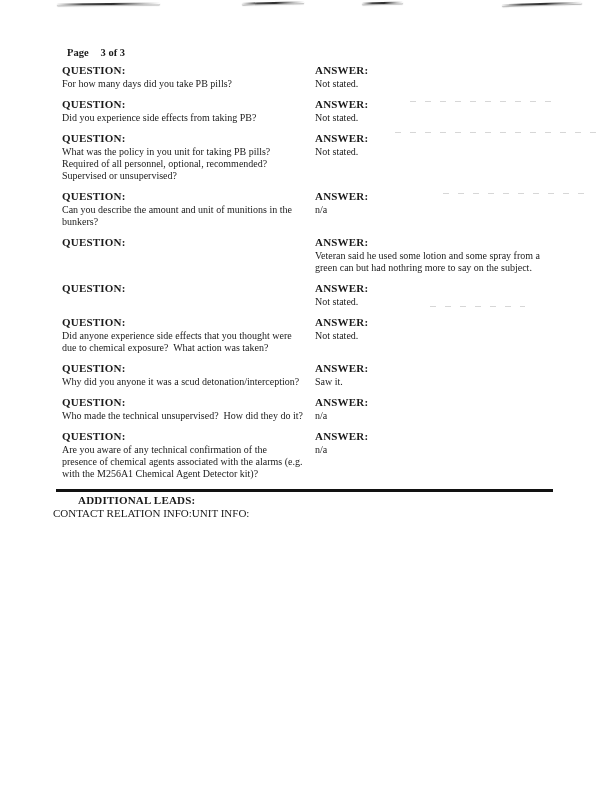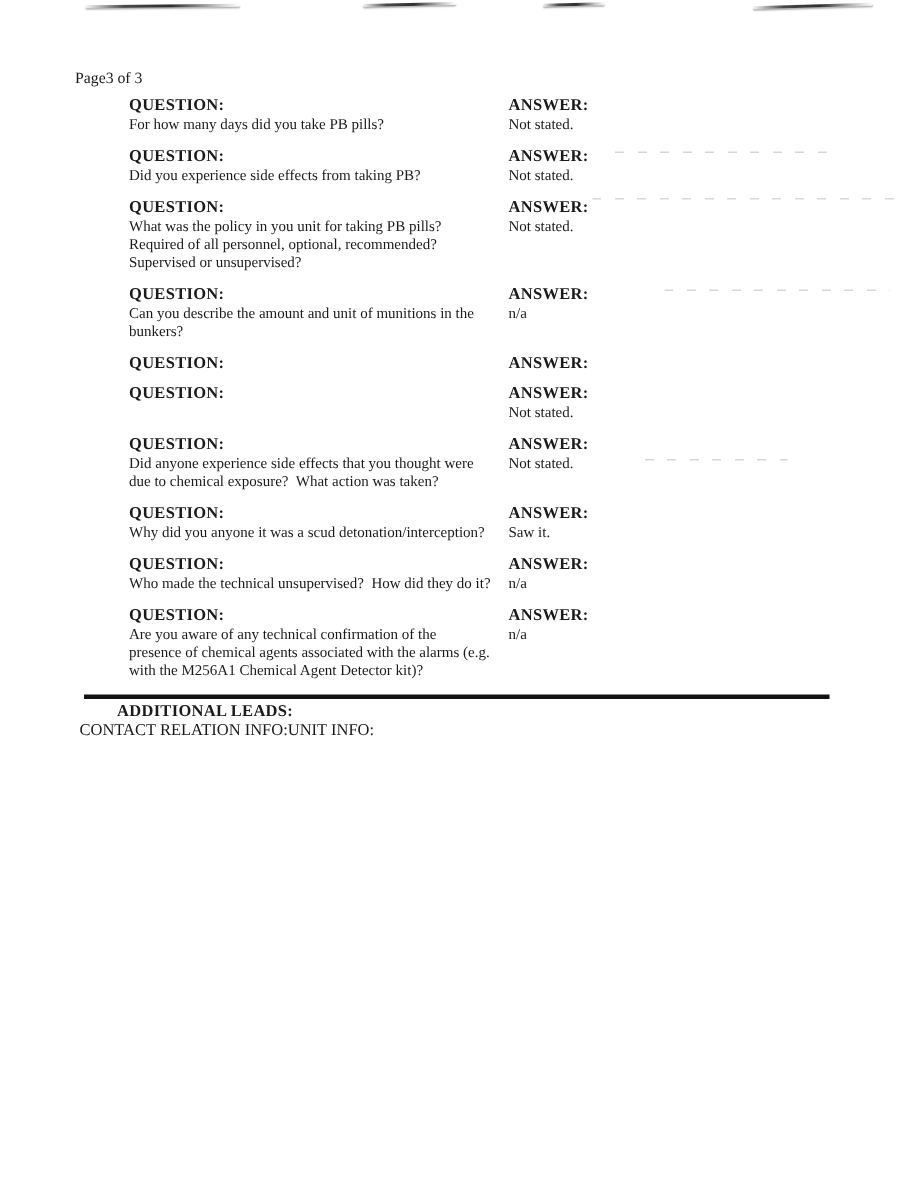--- a/index.html
+++ b/index.html
@@ -37,29 +37,31 @@
     opacity: 0.4;
     background: repeating-linear-gradient(to right, #9a9a9a 0 6px, transparent 6px 15px);
   }
   .smudge-1 { left: 410px; top: 101px; width: 145px; }
   .smudge-2 { left: 395px; top: 132px; width: 205px; }
   .smudge-3 { left: 443px; top: 193px; width: 150px; }
   .smudge-4 { left: 430px; top: 306px; width: 95px;  }
 
   
   .page-number {
-    margin: 47px 0 5px 50px;
+    margin: 47px 0 5px 67px;
     font-size: 10.5px;
     line-height: 12px;
     display: flex;
+    gap: 12px;
+    font-weight: bold;
   }
 
   
   .qa-list {
-    margin-left: 86px;
+    margin-left: 62px;
     margin-right: 38px;
   }
   .qa-row {
     display: grid;
     grid-template-columns: 253px 1fr;
     margin-bottom: 8px;
   }
   .q-label, .a-label {
     font-weight: bold;
     font-size: 11px;
@@ -158,20 +160,22 @@
       <div class="a-text">n/a</div>
     </div>
   </div>
 
   <div class="qa-row">
     <div class="q-col">
       <div class="q-label">QUESTION:</div>
     </div>
     <div class="a-col">
       <div class="a-label">ANSWER:</div>
+      <div class="a-text">Veteran said he used some lotion and some spray from a
+green can but had nothring more to say on the subject.</div>
     </div>
   </div>
 
   <div class="qa-row">
     <div class="q-col">
       <div class="q-label">QUESTION:</div>
     </div>
     <div class="a-col">
       <div class="a-label">ANSWER:</div>
       <div class="a-text">Not stated.</div>

